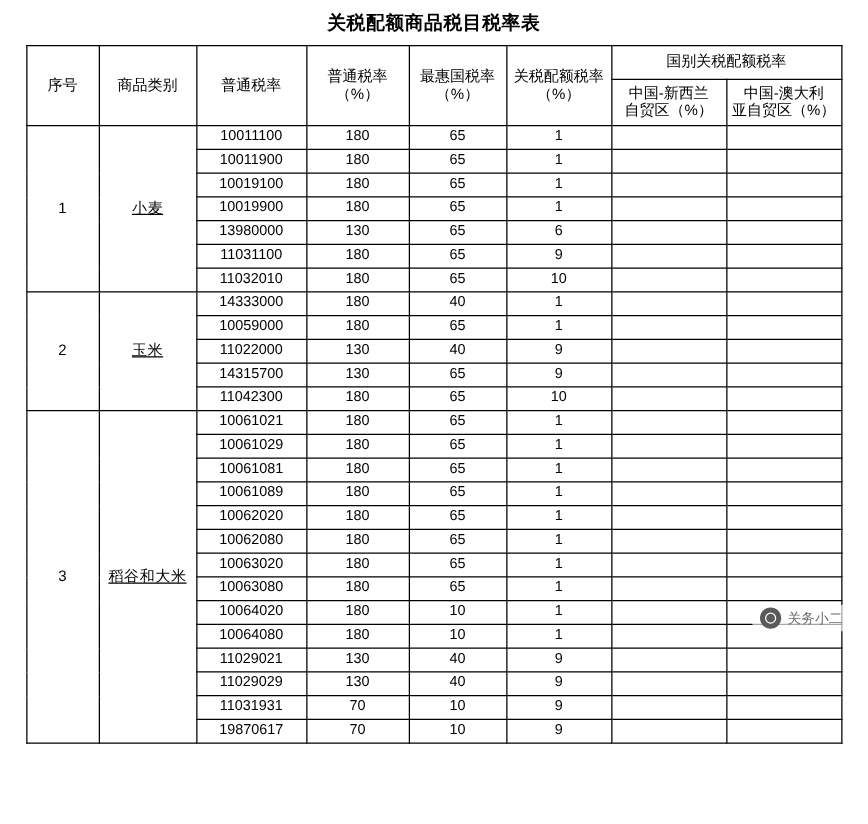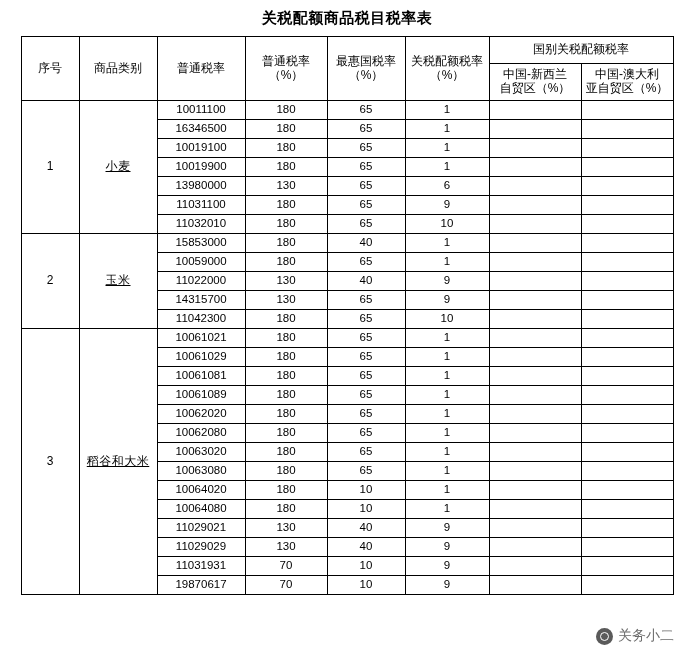--- a/index.html
+++ b/index.html
@@ -10,21 +10,21 @@
   body {
     width: 694px;
     height: 659px;
     font-family: "Liberation Sans", sans-serif;
     color: #000000;
     overflow: hidden;
     position: relative;
   }
   .page {
     width: 694px;
-    height: 659px;
+    height: 517px;
     position: relative;
     box-sizing: border-box;
   }
   .doc-title {
     text-align: center;
     font-size: 15px;
     font-weight: bold;
     padding: 9px 0 8px 0;
     letter-spacing: 0.5px;
   }
@@ -86,21 +86,21 @@
     position: absolute;
     left: 4px;
     top: 4px;
     width: 9px;
     height: 9px;
     border-radius: 50%;
     border: 1.6px solid #ffffff;
     box-sizing: border-box;
   }
   .wm-text {
-    font-size: 14px;
+    font-size: 11px;
     color: #6b6b6b;
   }
 </style>
 </head>
 <body>
 
 <div class="page">
 
   <div class="doc-title">关税配额商品税目税率表</div>
 
@@ -150,21 +150,21 @@
           <td class="seq-cell" rowspan="7">1</td>
           <td class="cat-cell" rowspan="7">小麦</td>
           <td>10011100</td>
           <td>180</td>
           <td>65</td>
           <td>1</td>
           <td></td>
           <td></td>
         </tr>
         <tr>
-          <td>16346500</td>
+          <td>10011900</td>
           <td>180</td>
           <td>65</td>
           <td>1</td>
           <td></td>
           <td></td>
         </tr>
         <tr>
           <td>10019100</td>
           <td>180</td>
           <td>65</td>
@@ -200,21 +200,21 @@
           <td>11032010</td>
           <td>180</td>
           <td>65</td>
           <td>10</td>
           <td></td>
           <td></td>
         </tr>
         <tr>
           <td class="seq-cell" rowspan="5">2</td>
           <td class="cat-cell" rowspan="5">玉米</td>
-          <td>15853000</td>
+          <td>14333000</td>
           <td>180</td>
           <td>40</td>
           <td>1</td>
           <td></td>
           <td></td>
         </tr>
         <tr>
           <td>10059000</td>
           <td>180</td>
           <td>65</td>

